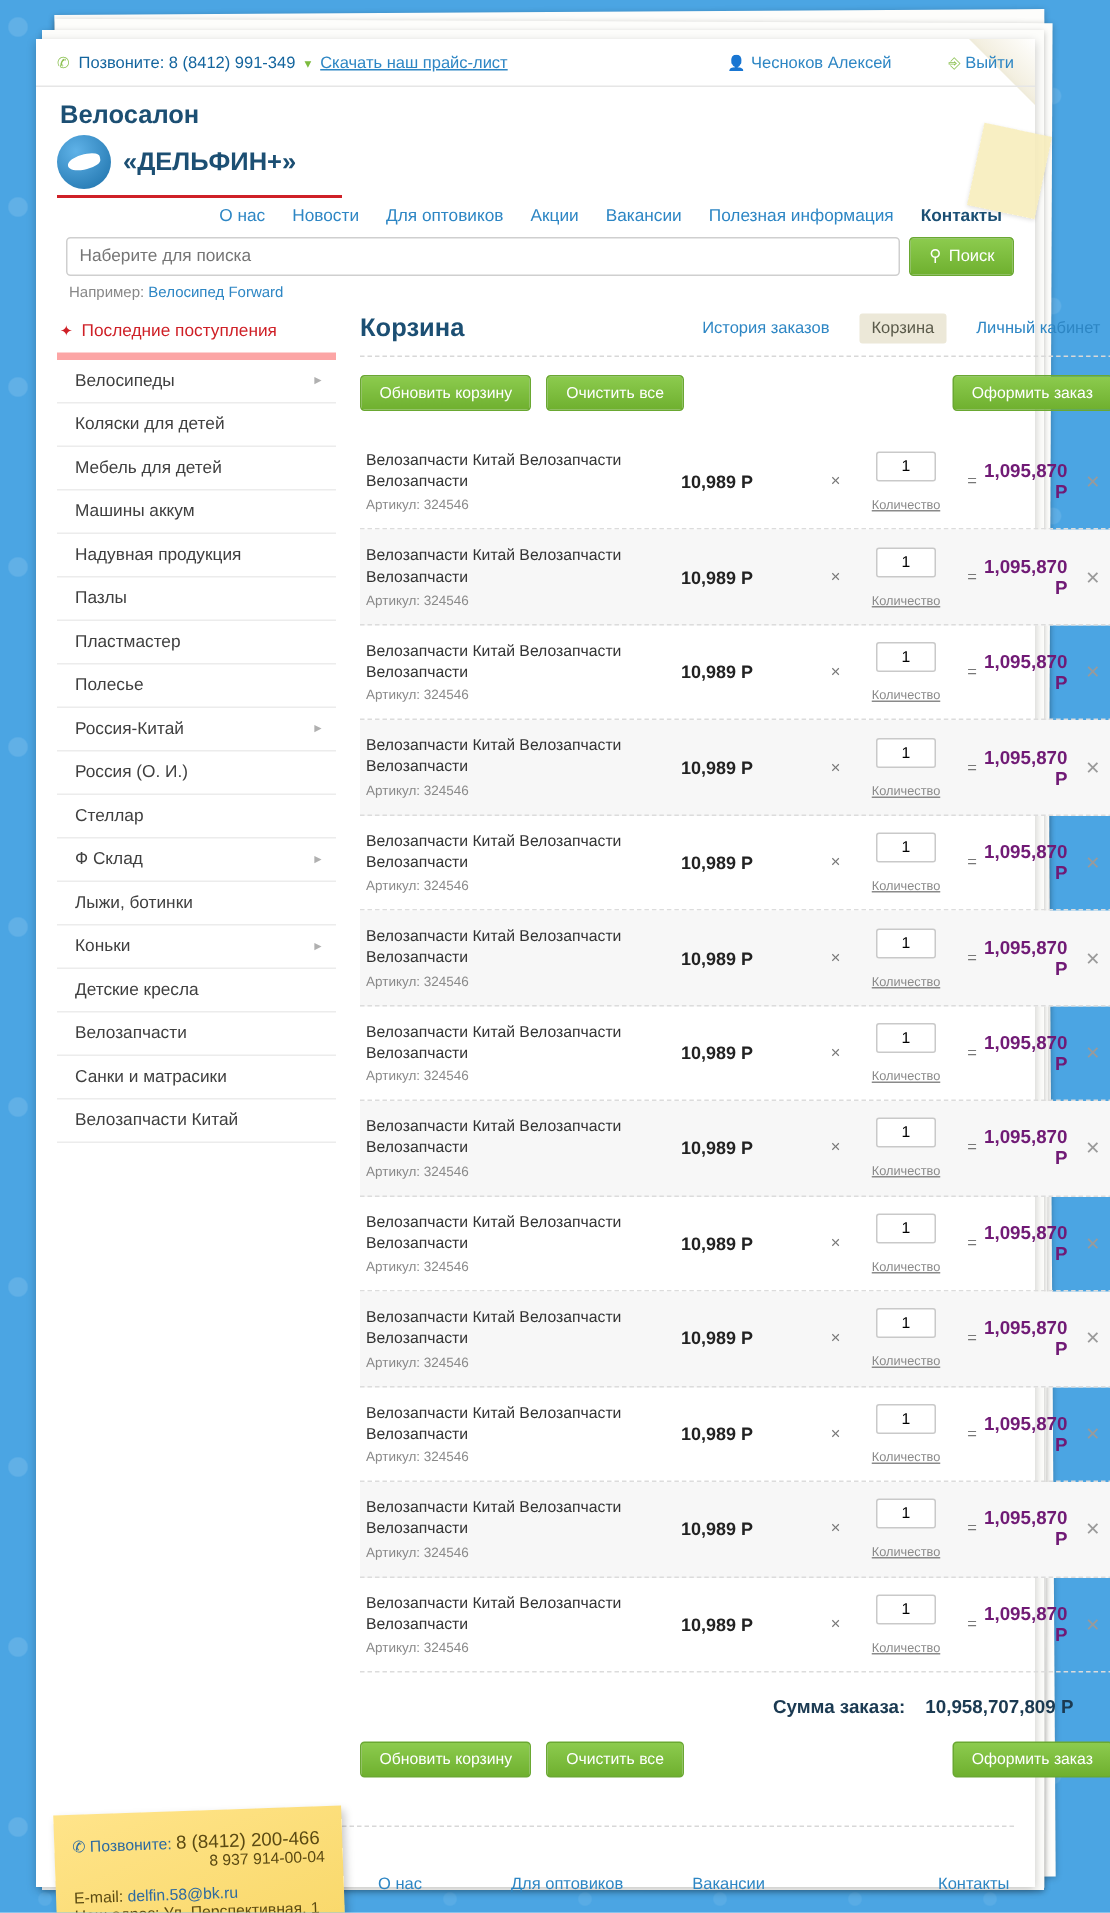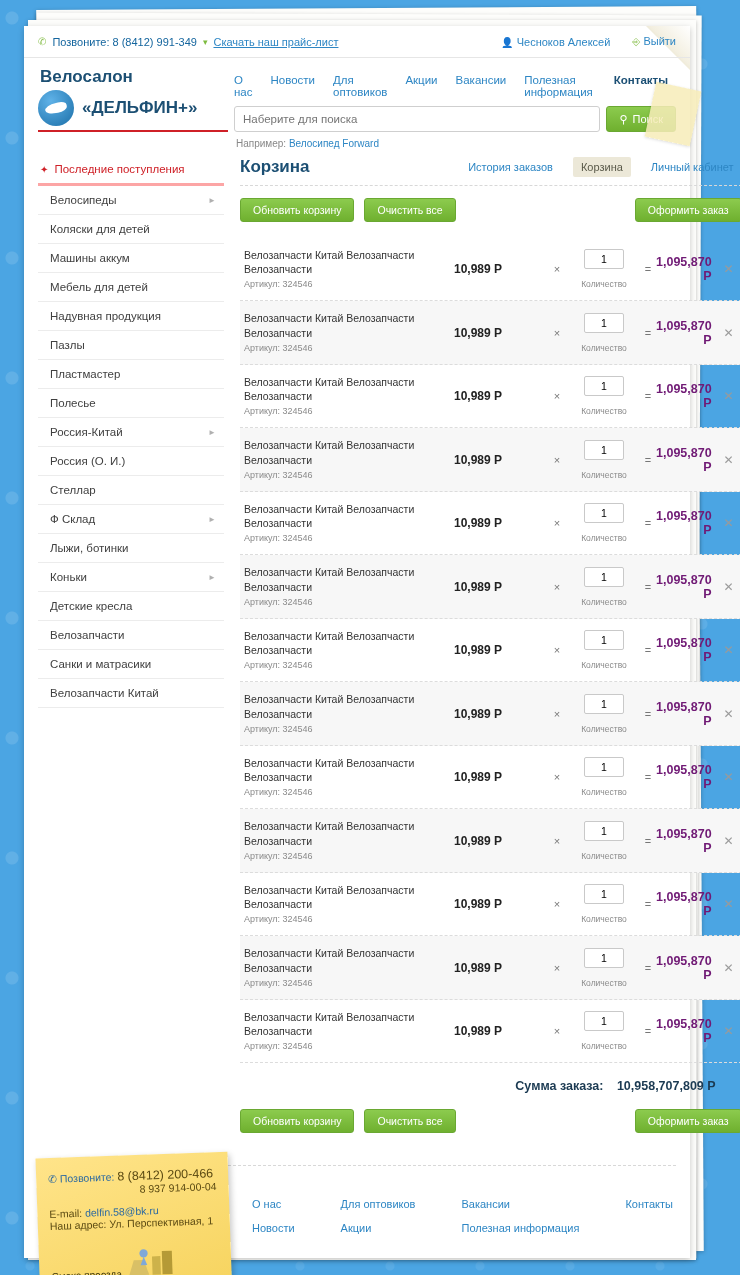--- a/index.html
+++ b/index.html
@@ -47,27 +47,27 @@
 
   
   .topbar {
     position:relative; height:32px; border-bottom:1px solid #e6e6e6;
     display:flex; align-items:center; padding:0 14px; font-size:11px; color:#3c7fb1;
   }
   .topbar .tl { display:flex; align-items:center; gap:6px; }
   .topbar .phone { color:#14659e; }
   .topbar .caret { color:#7dbb3f; font-size:9px; }
   .topbar .dl { margin-left:6px; color:#2d86c4; }
-  .topbar .right { margin-left:auto; display:flex; align-items:flex-end; gap:22px; }
+  .topbar .right { margin-left:auto; display:flex; align-items:flex-end; gap:38px; }
   .topbar .user { color:#2d86c4; }
   .topbar .exit { color:#2d86c4; }
   .ico { font-size:10px; color:#8cc152; }
 
   
-  .header { display:flex; padding:10px 14px 0 14px; }
+  .header { display:flex; padding:10px 14px 0 14px;flex-direction:column; }
   .logo-wrap { width:190px; }
   .logo-title { font-size:17px; font-weight:bold; color:#1c4f73; line-height:1.05; padding-left:2px;}
   .logo-sub { font-size:17px; font-weight:bold; color:#1c4f73; line-height:1.05; }
   .logo-row { display:flex; align-items:center; gap:8px; margin-top:4px; border-bottom:2px solid #cf2027; padding-bottom:4px;}
   .logo-mark {
     width:36px; height:36px; border-radius:50%;
     background: radial-gradient(circle at 35% 30%, #5fb2e8, #1b6fa8);
     position:relative; flex:none;
   }
   .logo-mark:after{
@@ -90,21 +90,21 @@
     display:flex; align-items:center; gap:5px;
   }
   .hint { font-size:10px; color:#888; padding:6px 0 0 2px; }
   .hint a { color:#2d86c4; text-decoration:none; }
 
   
   .body { display:flex; padding:8px 14px 0 14px; }
   .sidebar { width:186px; flex:none; }
   .side-head { font-size:11.5px; color:#cf2027; padding:6px 0 8px 2px; display:flex; gap:6px; align-items:center;}
   .side-head .star { color:#cf2027; font-size:10px; }
-  .side-list { border-top:3px solid #fca5a5; }
+  .side-list { border-top:5px solid #fca5a5; }
   .side-item {
     display:flex; align-items:center; justify-content:space-between;
     font-size:11.5px; color:#3f3f3f; padding:8px 8px 8px 12px;
     border-bottom:1px solid #ececec;
   }
   .side-item .arr { color:#b0b0b0; font-size:8px; }
 
   .content { flex:1; padding-left:16px; }
   .content-head { display:flex; align-items:flex-end; }
   .page-title { font-size:17px; font-weight:bold; color:#1c4f73; }
@@ -129,21 +129,21 @@
   .crow:nth-child(even){ background:#f7f7f7; }
   .cname { width:210px; font-size:10.5px; color:#333; line-height:1.35; }
   .cart-art { color:#8a8a8a; font-size:9px; margin-top:2px; }
   .cprice { width:92px; font-size:12px; font-weight:bold; color:#222; }
   .cx { width:22px; text-align:center; color:#777; font-size:11px; }
   .cqty { width:72px; text-align:center; }
   .qty-input {
     width:40px; height:20px; text-align:center; border:1px solid #c9c9c9; border-radius:2px;
     font-size:10.5px; background:#fff; font-family:"Liberation Sans", sans-serif;
   }
-  .qty-label { font-size:8.5px; color:#8a8a8a; margin-top:10px; }
+  .qty-label { font-size:8.5px; color:#8a8a8a; margin-top:10px;text-decoration:underline; }
   .ceq { width:16px; text-align:center; color:#777; font-size:11px; }
   .ctotal { flex:1; text-align:right; font-size:12.5px; font-weight:bold; color:#701a75; padding-right:8px;}
   .cdel { width:18px; text-align:center; color:#9a9a9a; font-size:12px; cursor:pointer; }
 
   .sum { text-align:right; padding:16px 26px 4px 0; font-size:12.5px; font-weight:bold; color:#1b3a52; }
   .sum .val { margin-left:10px; }
 
   
   .footer-wrap { position:relative; margin-top:22px; padding:0 14px; }
   .foot-rule { border-top:1px dashed #d8d8d8; }
@@ -240,25 +240,25 @@
         <div class="side-list">
           <div class="side-item">
               <span>Велосипеды</span>
               <span class="arr">►</span>
             </div>
           <div class="side-item">
               <span>Коляски для детей</span>
               <span class="arr"></span>
             </div>
           <div class="side-item">
+              <span>Мебель для детей</span>
+              <span class="arr"></span>
+            </div>
+          <div class="side-item">
               <span>Машины аккум</span>
-              <span class="arr"></span>
-            </div>
-          <div class="side-item">
-              <span>Мебель для детей</span>
               <span class="arr"></span>
             </div>
           <div class="side-item">
               <span>Надувная продукция</span>
               <span class="arr"></span>
             </div>
           <div class="side-item">
               <span>Пазлы</span>
               <span class="arr"></span>
             </div>

